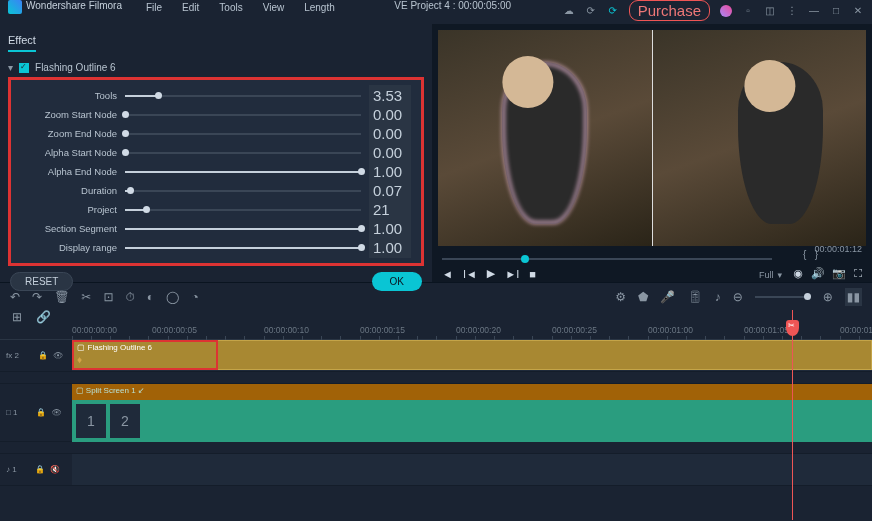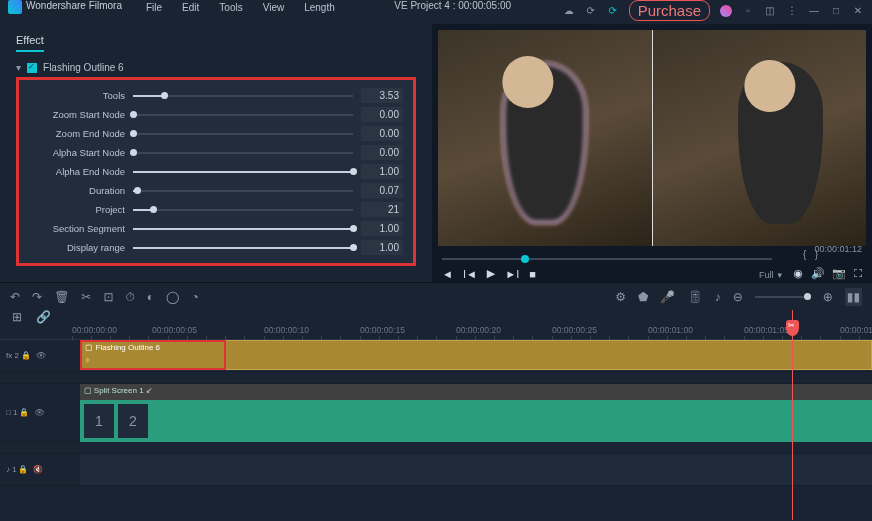--- a/index.html
+++ b/index.html
@@ -7,34 +7,34 @@
 .titlebar{height:24px;background:#1a2332;display:flex;align-items:flex-start;padding:0 8px;gap:4px}
 .logo{width:14px;height:14px;background:linear-gradient(45deg,#0ac5d4,#3b82f6);border-radius:2px}
 .app-name{font-size:10px;color:#c5d0db;margin-right:12px}
 .menu-item{color:#b8c4d0;font-size:10px;padding:2px 8px;cursor:pointer}
 .title-center{flex:1;text-align:center;font-size:10px;color:#b8c4d0}
 .title-icons{display:flex;gap:10px;align-items:center}
 .ticon{width:12px;height:12px;display:flex;align-items:center;justify-content:center;cursor:pointer;color:#8a96a3}
 .purchase{border:1px solid #e55;color:#e77;padding:1px 8px;border-radius:9px;font-size:15px;cursor:pointer}
 .profile-dot{width:12px;height:12px;border-radius:50%;background:linear-gradient(45deg,#a78bfa,#ec4899)}
 .main-area{display:flex;height:258px}
-.left-panel{width:432px;background:#1a2332;padding:6px 16px}
+.left-panel{width:432px;background:#1a2332;padding:6px 8px}
 .effect-tab{font-size:11px;color:#d0dae5;padding:4px 0;display:inline-block;border-bottom:2px solid transparent}
 .effect-tab.active{border-bottom-color:#0ac5d4}
 .effect-header{display:flex;align-items:center;gap:6px;margin:10px 0 4px;font-size:10px}
 .chev{color:#8a96a3}
 .cbx{width:10px;height:10px;background:#0ac5d4;display:inline-block;position:relative}
 .cbx:after{content:"✓";color:#1a2332;font-size:8px;position:absolute;top:-1px;left:1px}
 .params-box{border:3px solid #d33;padding:6px 10px;background:#212c3d}
 .param-row{display:flex;align-items:center;height:19px;gap:8px}
 .param-label{width:96px;text-align:right;font-size:9.5px;color:#b8c4d0}
 .slider-track{flex:1;height:2px;background:#3a4656;position:relative;cursor:pointer}
 .slider-fill{height:100%;background:#c5d0db;position:absolute}
 .slider-knob{width:7px;height:7px;background:#d0dae5;border-radius:50%;position:absolute;top:-3px;margin-left:-3px}
-.param-value{width:42px;background:#2a3544;padding:2px 4px;font-size:10px;text-align:right;color:#c5d0db}
+.param-value{width:42px;background:#2a3544;padding:2px 4px;font-size:15px;text-align:left;color:#c5d0db}
 .panel-buttons{display:flex;justify-content:space-between;margin-top:6px;padding:0 2px}
 .btn-reset{background:#2a3544;color:#c5d0db;border:1px solid #3a4656;padding:3px 14px;border-radius:10px;font-size:10px;cursor:pointer}
 .btn-ok{background:#0ac5d4;color:#0a1420;border:none;padding:3px 18px;border-radius:10px;font-size:10px;cursor:pointer}
 .right-panel{flex:1;background:#0f1824;padding:6px;position:relative}
 .preview{width:100%;height:216px;background:#2a2420;display:flex;position:relative;overflow:hidden}
 .preview-half{flex:1;background:linear-gradient(160deg,#3a3428 0%,#5a4a38 50%,#2a2418 100%);position:relative}
 .preview-half:first-child{border-right:1px solid #ddd}
 .figure{position:absolute;left:30%;top:15%;width:40%;height:75%;background:#2a2a2a;border-radius:50% 50% 40% 40%/30% 30% 60% 60%}
 .fig-head{position:absolute;left:50%;top:5%;width:24%;height:24%;background:#d4b896;border-radius:50%;transform:translateX(-50%)}
 .outline-glow{position:absolute;inset:0;border:3px solid rgba(255,200,230,0.8);border-radius:50% 50% 40% 40%/30% 30% 60% 60%;filter:blur(2px)}
@@ -53,27 +53,27 @@
 .zoom-knob{position:absolute;right:0;top:-3px;width:7px;height:7px;background:#c5d0db;border-radius:50%}
 .timeline-area{background:#1a2332;height:210px;position:relative}
 .ruler{height:16px;display:flex;padding-left:72px;position:relative;border-bottom:1px solid #2a3544}
 .ruler-time{position:absolute;font-size:8.5px;color:#6a7683;top:1px}
 .ruler-tick{position:absolute;top:12px;width:1px;height:4px;background:#3a4656}
 .playhead{position:absolute;left:792px;top:0;bottom:0;width:1px;background:#e55;z-index:10}
 .playhead-knob{position:absolute;top:10px;left:-6px;width:13px;height:16px;background:#e55;border-radius:3px 3px 50% 50%}
 .playhead-knob:after{content:"✂";color:#fff;font-size:8px;position:absolute;left:2px;top:1px}
 .track{height:32px;display:flex;border-bottom:1px solid #141d2a}
 .track.tall{height:58px}
-.track-head{width:80px;display:flex;align-items:center;gap:2px;padding:0 6px;font-size:8px;color:#8a96a3}
+.track-head{width:72px;display:flex;align-items:center;gap:19px;padding:0 6px;font-size:8px;color:#8a96a3}
 .track-body{flex:1;position:relative;background:#1f2a3a}
 .clip-effect{position:absolute;left:0;right:0;top:0;height:30px;background:#a88832;border:1px solid #c4a448}
 .clip-effect-highlight{position:absolute;left:0;width:146px;top:0;height:30px;border:2px solid #d33}
 .clip-label{font-size:8px;color:#fff;padding:2px 4px;display:flex;align-items:center;gap:3px}
 .clip-split{position:absolute;left:0;right:0;top:16px;height:42px;background:#2a9d7f}
-.split-header{position:absolute;left:0;right:0;top:0;height:16px;background:#404040;font-size:8px;color:#b8e0d4;padding:2px 4px}
+.split-header{position:absolute;left:0;right:0;top:0;height:16px;background:#a16207;font-size:8px;color:#b8e0d4;padding:2px 4px}
 .split-tiles{position:absolute;left:4px;top:4px;display:flex;gap:4px}
 .split-tile{width:30px;height:34px;background:#1f2a3a;color:#8a96a3;display:flex;align-items:center;justify-content:center;font-size:14px}
 .lock-icons{display:flex;gap:5px}
 </style>
 </head>
 <body>
 
 <div class="titlebar">
   <div class="logo"></div>
   <div class="app-name">Wondershare Filmora</div>
@@ -176,20 +176,24 @@
           </div>
           <div class="param-row">
             <div class="param-label">Display range</div>
   <div class="slider-track">
               <div class="slider-fill" style="width:100%"></div>
               <div class="slider-knob" style="left:100%"></div>
             </div>
   <div class="param-value">1.00</div>
           </div>
         </div>
+    </div>
+    <div class="panel-buttons">
+      <button class="btn-reset">RESET</button>
+      <button class="btn-ok">OK</button>
     </div>
   </div>
 
   <div class="right-panel">
     <div class="preview">
       <div class="preview-half">
           <div class="figure">
             <div class="outline-glow"></div>
           </div>
           <div class="fig-head" style="left:42%;top:12%"></div>

